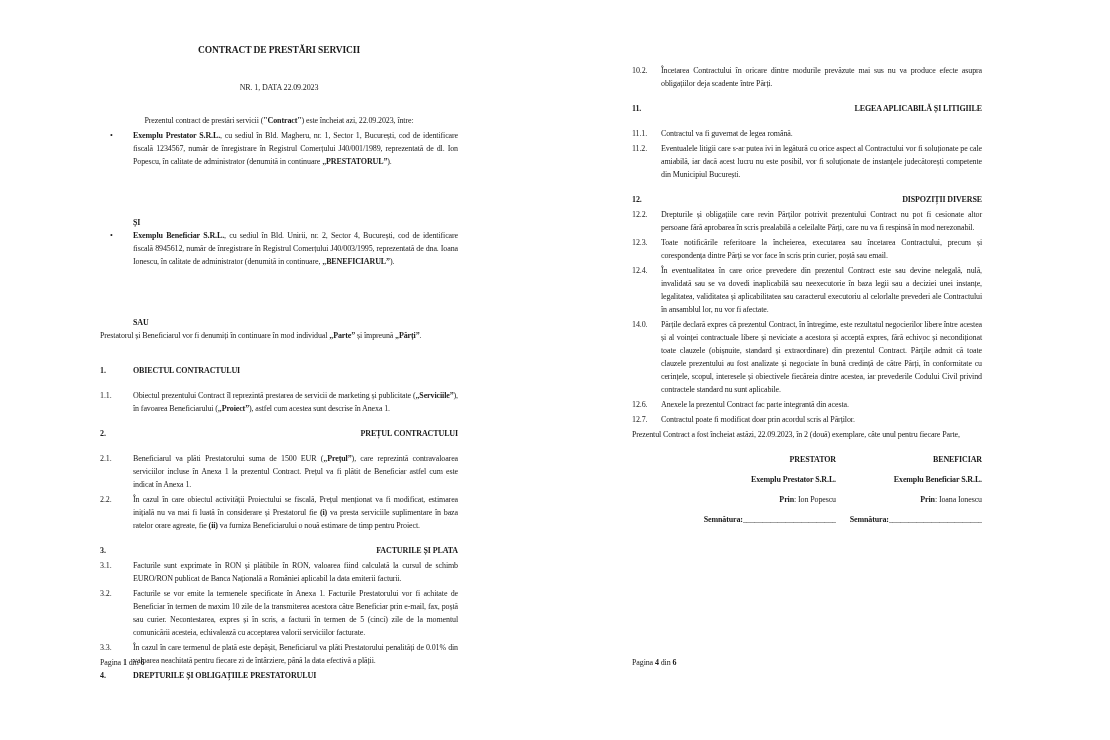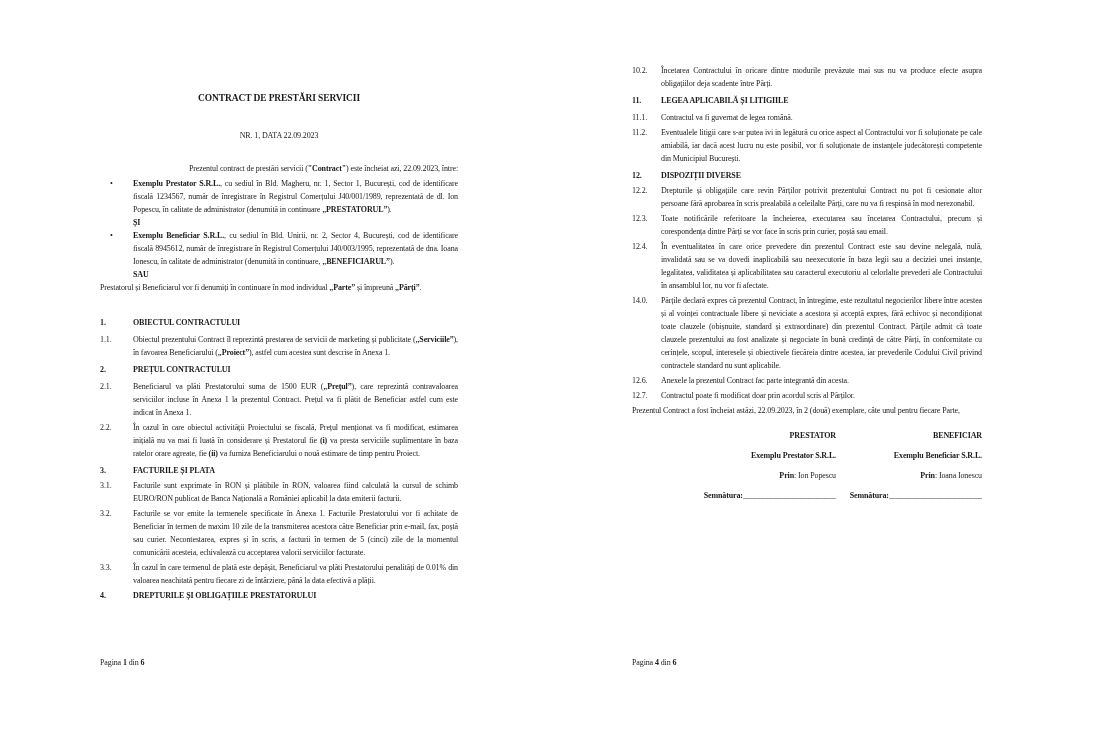--- a/index.html
+++ b/index.html
@@ -9,37 +9,37 @@
     background:#ffffff;
     font-family:"Liberation Serif", serif;
     font-size:8px;
     letter-spacing:-0.12px;
     line-height:13px;
     color:#1c1c1c;
     overflow:hidden;
   }
   b { font-weight:bold; }
   .page { position:absolute; top:0; }
-  #page-left  { left:100px; width:358px; padding-top:92px; }
+  #page-left  { left:100px; width:358px; padding-top:44px; }
   #page-right { left:632px; width:350px; padding-top:64px; }
   .doc-title    { font-size:9.5px; font-weight:bold; text-align:center; }
   .doc-subtitle { text-align:center; margin-top:24px; }
   .para  { text-align:justify; }
-  .intro { margin-top:20px; text-align:right; }
+  .intro { margin-top:20px; text-align:center; }
   .bullet-item { display:flex; }
   .bullet-glyph { flex:0 0 33px; padding-left:10px; }
   .bullet-item .para { flex:1; }
-  .conj { margin-left:33px; font-weight:bold; }
+  .conj { margin-left:33px; font-weight:bold;margin-top:48px; }
   .sechead { display:flex; font-weight:bold; }
   .clause  { display:flex; }
   .num { flex:0 0 33px; }
   #page-right .num { flex-basis:29px; }
   .clause .body { flex:1; text-align:justify; }
   .mt2  { margin-top:2px; }
-  .mt4  { margin-top:4px; }
+  .mt4  { margin-top:12px;justify-content:space-between; }
   .mt22 { margin-top:22px; }
   .sig-grid { display:grid; grid-template-columns:204px 1fr; margin-top:12px;text-align:right; }
   .sig-row  { margin-bottom:7px; }
   .sig-bold { font-weight:bold; }
   .footer { position:absolute; top:656px; }
   #footer-left  { left:100px; }
   #footer-right { left:632px; }
 </style>
 </head>
 <body>

